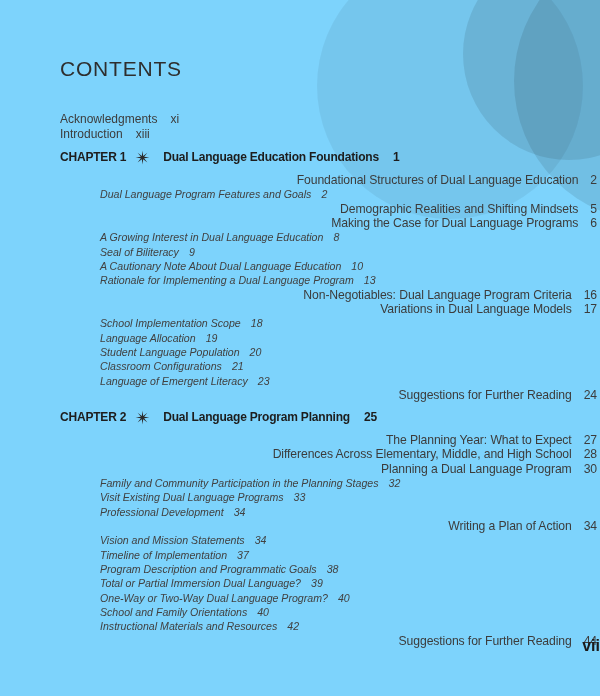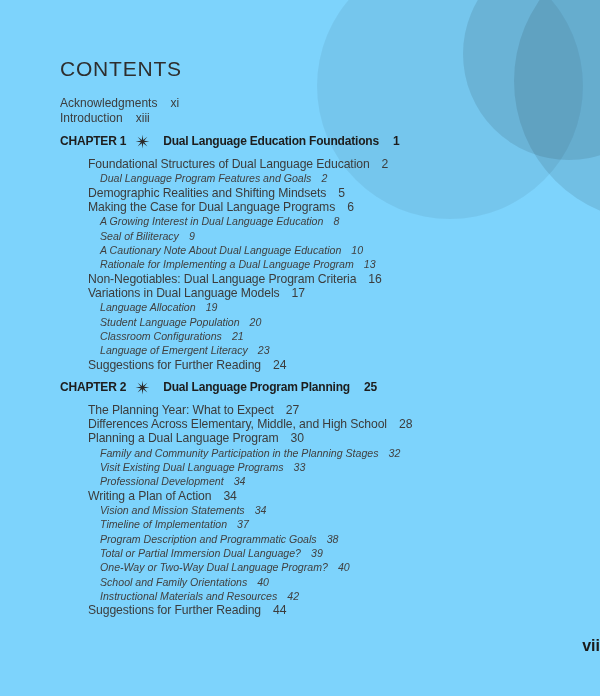--- a/index.html
+++ b/index.html
@@ -30,21 +30,21 @@
     box-sizing: border-box;
   }
   .contents-title {
     margin: 0;
     font-size: 21px;
     font-weight: 400;
     letter-spacing: 0.8px;
     line-height: 26px;
     color: #2e2e2e;
   }
-  .front-matter { margin-top: 14px; }
+  .front-matter { margin-top: 30px; }
   .front-item { font-size: 12px; line-height: 15.2px; color: #3c3c3c; white-space: nowrap; }
   .front-item .pagenum { margin-left: 13px; }
 
   .chapter-header {
     display: flex;
     align-items: flex-end;
     margin-top: 8px;
     line-height: 15px;
     font-size: 12px;
     font-weight: 700;
@@ -61,20 +61,21 @@
   .chapter-header .star path { fill: #2b2b2b; }
   .chapter-header .chpage { margin-left: 14px; }
 
   .entries { margin-top: 7.5px; }
   .toc-entry { white-space: nowrap; line-height: 14.35px; }
   .toc-entry.lvl1 {
     padding-left: 28px;
     font-size: 12.2px;
     letter-spacing: -0.1px;
     color: #3c3c3c;
+    text-align: right;
   }
   .toc-entry.lvl2 {
     padding-left: 40px;
     font-size: 10.6px;
     font-style: italic;
     color: #414141;
   }
   .toc-entry .pagenum { margin-left: 12px; }
   .toc-entry.lvl2 .pagenum { margin-left: 10px; }
 
@@ -159,20 +160,23 @@
 
 
   <div class="toc-entry lvl1">
     <span>Non-Negotiables: Dual Language Program Criteria</span><span class="pagenum">16</span>
   </div>
 
   <div class="toc-entry lvl1">
     <span>Variations in Dual Language Models</span><span class="pagenum">17</span>
   </div>
 
+  <div class="toc-entry lvl2">
+    <span>School Implementation Scope</span><span class="pagenum">18</span>
+  </div>
 
   <div class="toc-entry lvl2">
     <span>Language Allocation</span><span class="pagenum">19</span>
   </div>
 
   <div class="toc-entry lvl2">
     <span>Student Language Population</span><span class="pagenum">20</span>
   </div>
 
   <div class="toc-entry lvl2">

